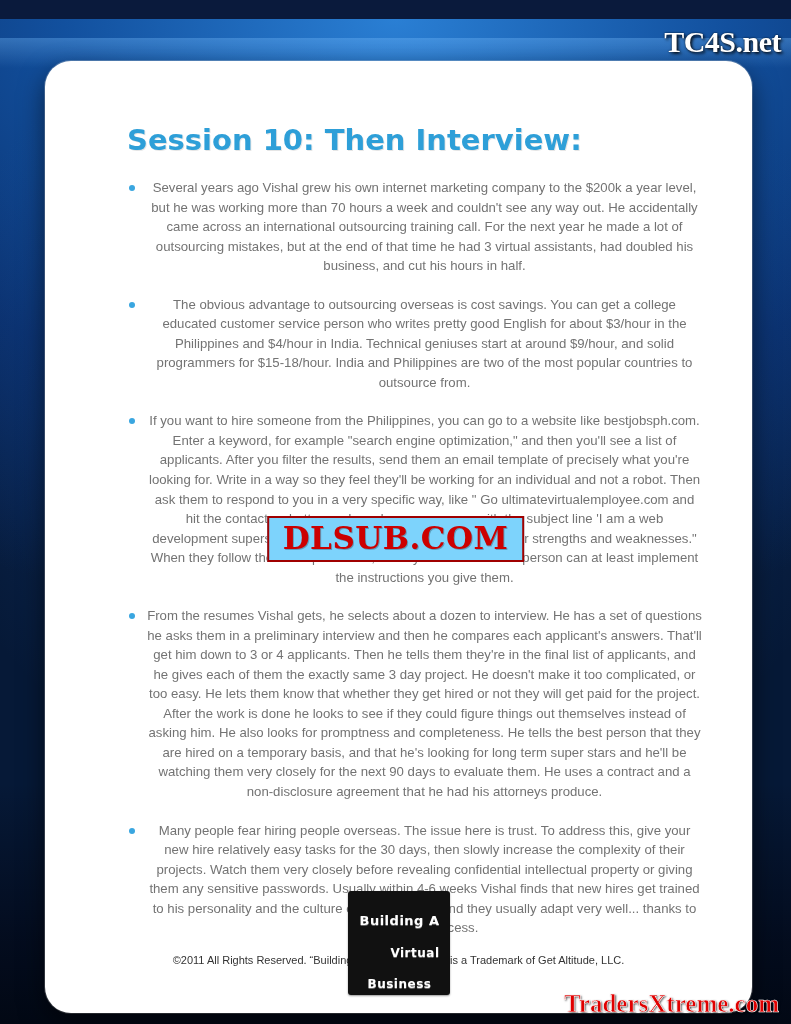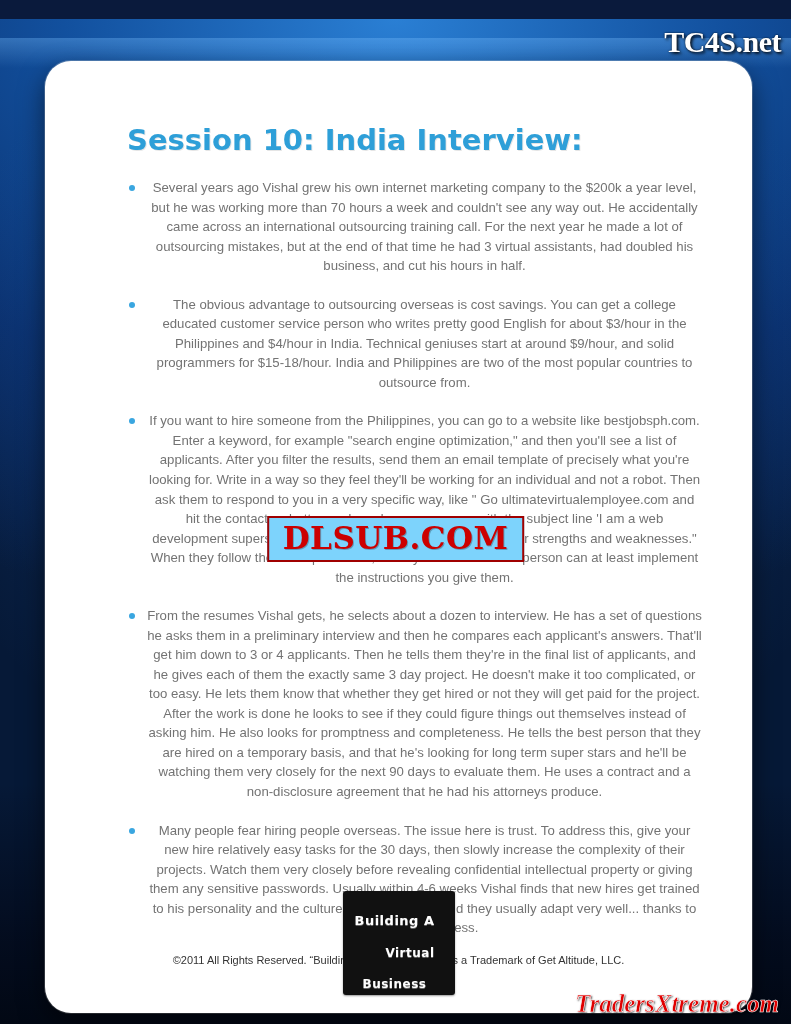--- a/index.html
+++ b/index.html
@@ -121,21 +121,21 @@
     position: absolute;
     left: 0;
     right: 0;
     bottom: 18px;
     text-align: center;
   }
   .logo-box {
     display: inline-block;
     background: #111;
     color: #fff;
-    padding: 4px 20px 5px 12px;
+    padding: 4px 10px 5px 12px;
     border-radius: 3px;
     line-height: 1.02;
     box-shadow: 0 1px 2px rgba(0,0,0,0.4);
   }
   .logo-box .l1, .logo-box .l2, .logo-box .l3 {
     display: block;
     font-family: "DejaVu Sans", sans-serif;
     font-weight: bold;
     font-size: 13px;
     letter-spacing: 0.5px;
@@ -169,38 +169,37 @@
     right: 12px;
     bottom: 6px;
     z-index: 30;
     font-family: "Liberation Serif", serif;
     font-weight: bold;
     font-size: 25px;
     color: #e00000;
     -webkit-text-stroke: 0.6px #ffffff;
     text-shadow: 1px 1px 2px rgba(0,0,0,0.8);
     white-space: nowrap;
-    font-style: italic;
   }
 </style>
 </head>
 <body>
 
 <div class="bg">
   <div class="bg-sheen"></div>
   <div class="bg-glow"></div>
   <div class="bg-bottom"></div>
 </div>
 
 <div class="tc4s">TC4S.net</div>
 
 <div class="page">
 
   <h1 class="title">
-    <span class="line">Session 10: India Interview:</span>
+    <span class="line">Session 10: Then Interview:</span>
   </h1>
 
   <ul class="body-list">
     <li>Several years ago Vishal grew his own internet marketing company to the $200k a year level, but he was working more than 70 hours a week and couldn't see any way out. He accidentally came across an international outsourcing training call. For the next year he made a lot of outsourcing mistakes, but at the end of that time he had 3 virtual assistants, had doubled his business, and cut his hours in half.</li>
     <li>The obvious advantage to outsourcing overseas is cost savings. You can get a college educated customer service person who writes pretty good English for about $3/hour in the Philippines and $4/hour in India. Technical geniuses start at around $9/hour, and solid programmers for $15-18/hour. India and Philippines are two of the most popular countries to outsource from.</li>
     <li>If you want to hire someone from the Philippines, you can go to a website like bestjobsph.com. Enter a keyword, for example "search engine optimization," and then you'll see a list of applicants. After you filter the results, send them an email template of precisely what you're looking for. Write in a way so they feel they'll be working for an individual and not a robot. Then ask them to respond to you in a very specific way, like " Go ultimatevirtualemployee.com and hit the contact us button and send me a message with the subject line 'I am a web development superstar,' and in the body of the message list your strengths and weaknesses." When they follow the exact procedure, it lets you know that this person can at least implement the instructions you give them.</li>
     <li>From the resumes Vishal gets, he selects about a dozen to interview. He has a set of questions he asks them in a preliminary interview and then he compares each applicant's answers. That'll get him down to 3 or 4 applicants. Then he tells them they're in the final list of applicants, and he gives each of them the exactly same 3 day project. He doesn't make it too complicated, or too easy. He lets them know that whether they get hired or not they will get paid for the project. After the work is done he looks to see if they could figure things out themselves instead of asking him. He also looks for promptness and completeness. He tells the best person that they are hired on a temporary basis, and that he's looking for long term super stars and he'll be watching them very closely for the next 90 days to evaluate them. He uses a contract and a non-disclosure agreement that he had his attorneys produce.</li>
     <li>Many people fear hiring people overseas. The issue here is trust. To address this, give your new hire relatively easy tasks for the 30 days, then slowly increase the complexity of their projects. Watch them very closely before revealing confidential intellectual property or giving them any sensitive passwords. Usually within 4-6 weeks Vishal finds that new hires get trained to his personality and the culture of his company, and they usually adapt very well... thanks to the hiring process.</li>
   </ul>
 

